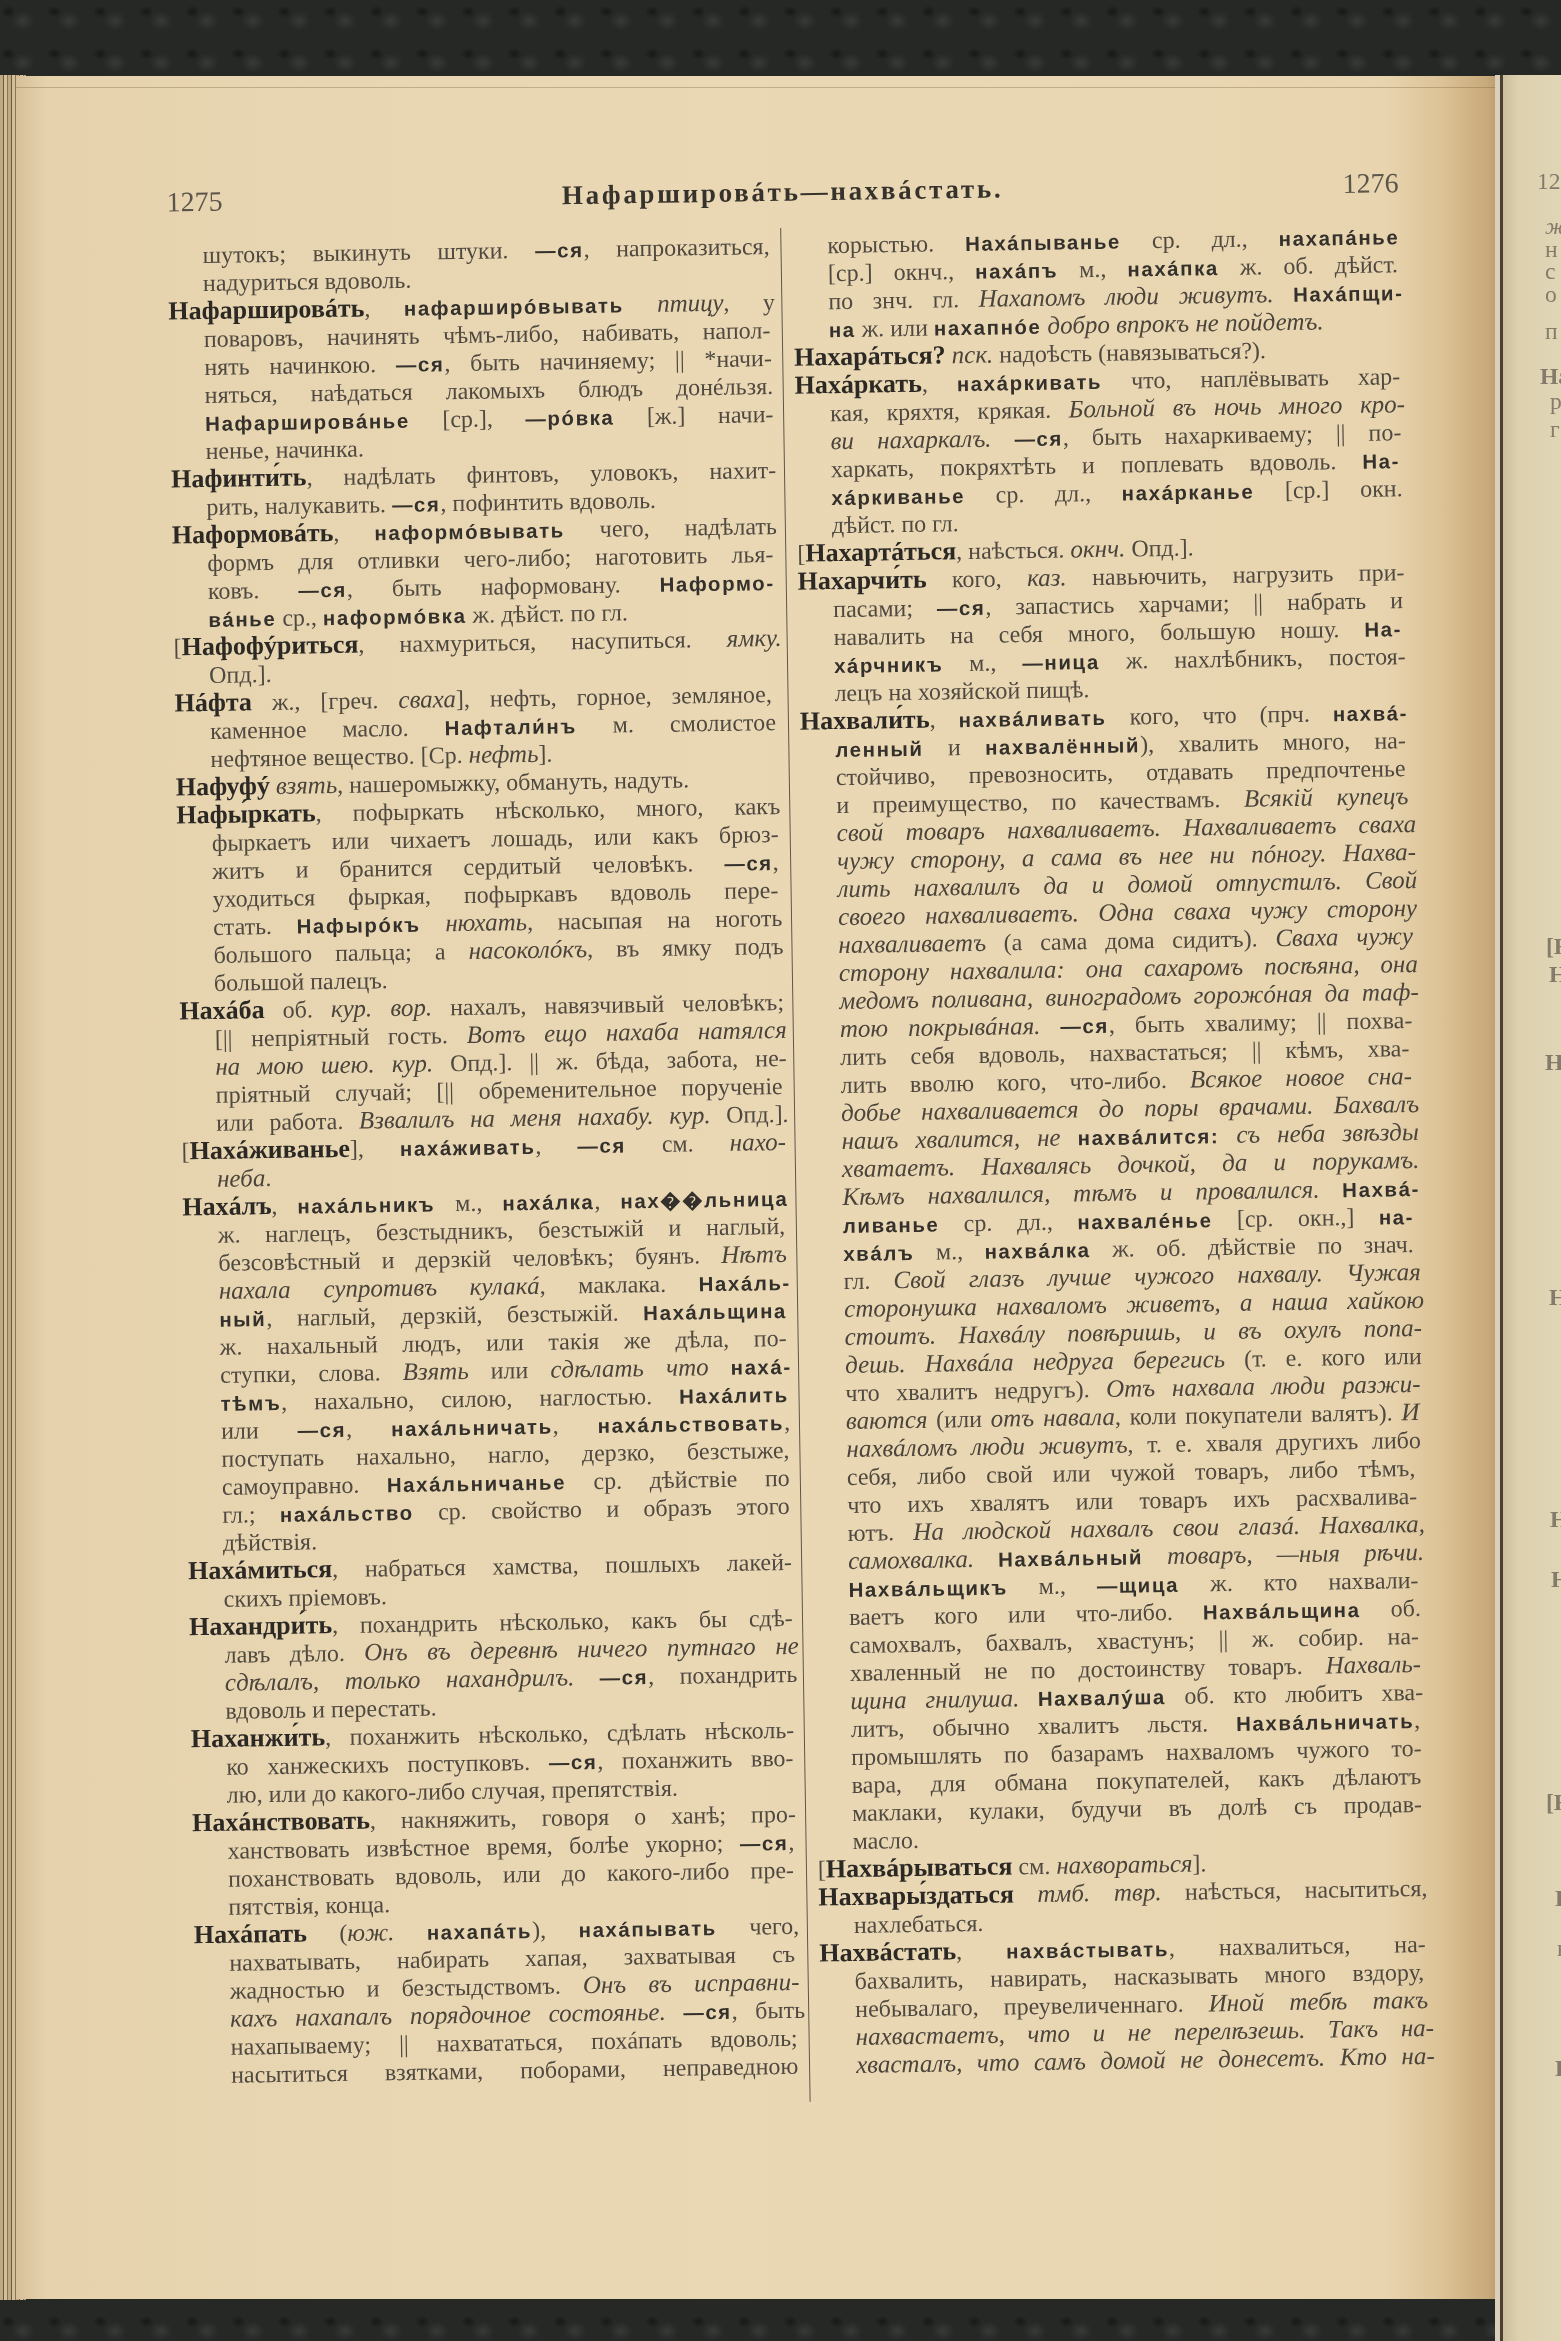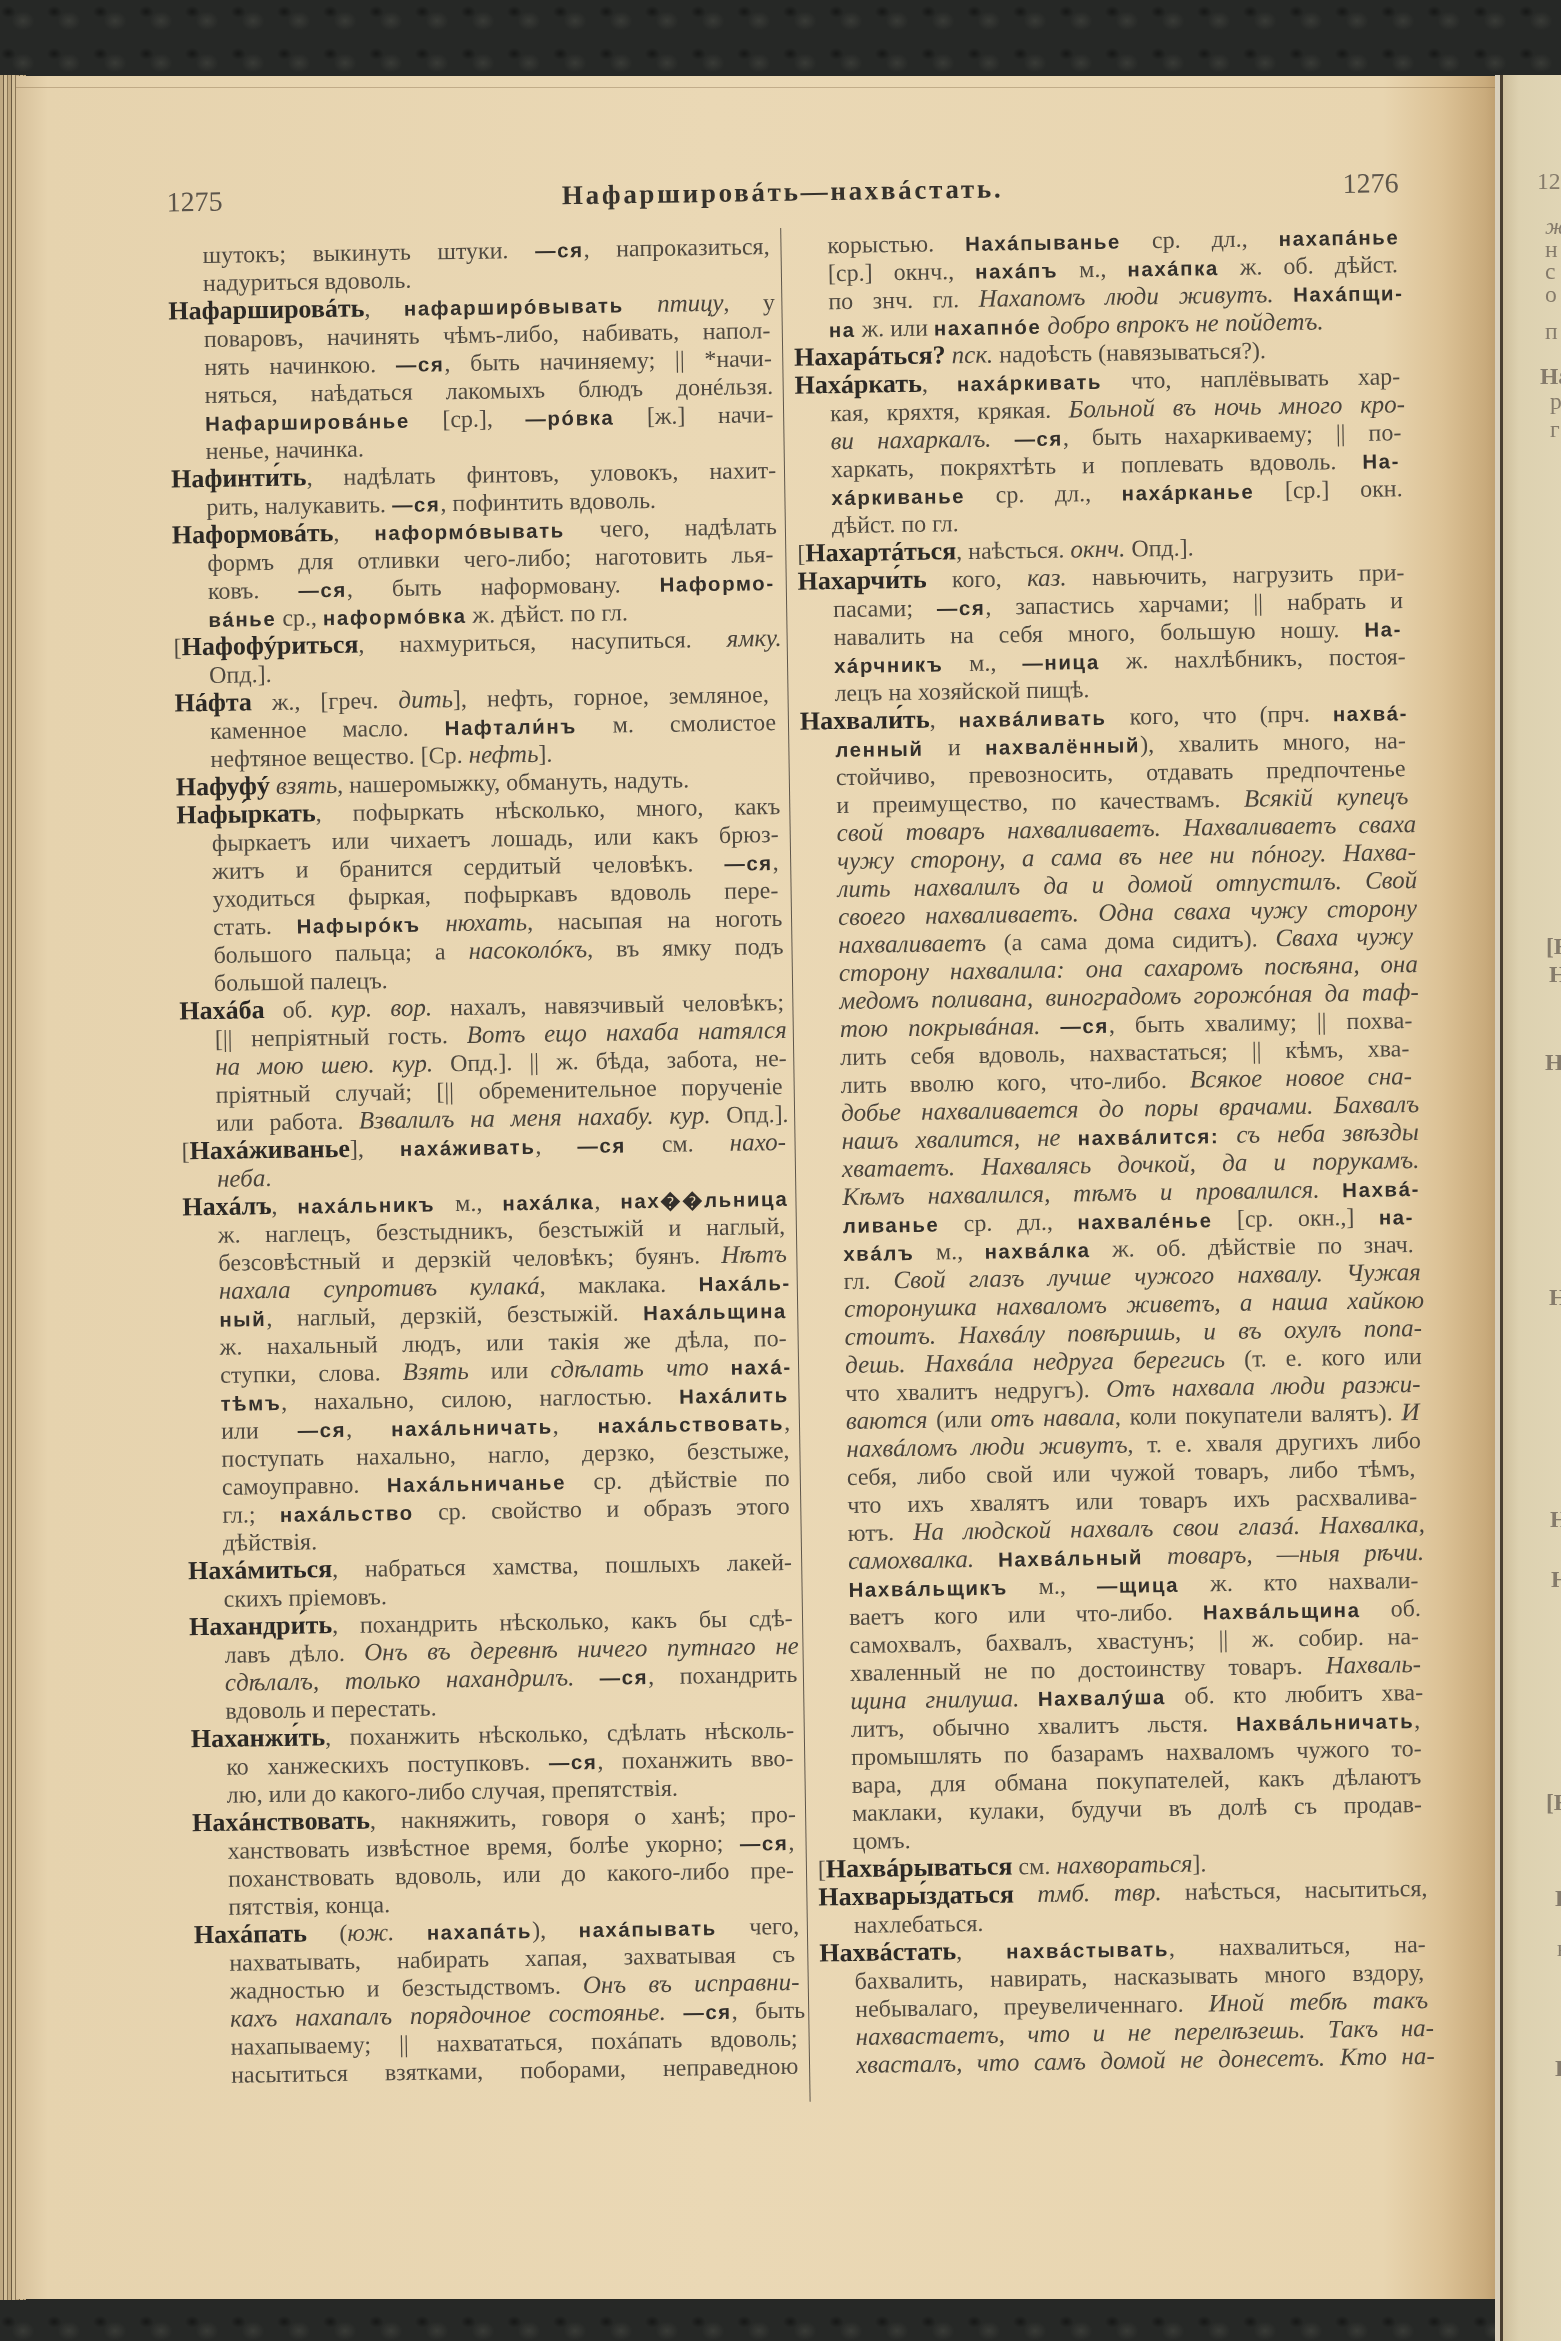--- a/index.html
+++ b/index.html
@@ -94,21 +94,21 @@
       <div class="line ind"><span class="inner" style="word-spacing: 26.5px;"><span class="dv">Нафаршировáнье</span><span class="n"> [ср.], </span><span class="dv">—рóвка</span><span class="n"> [ж.] начи-</span></span></div>
       <div class="line ind end"><span class="inner"><span class="n">ненье, начинка.</span></span></div>
       <div class="line"><span class="inner" style="word-spacing: 25px;"><span class="hw">Нафинти́ть</span><span class="n">, надѣлать финтовъ, уловокъ, нахит-</span></span></div>
       <div class="line ind end"><span class="inner"><span class="n">рить, налукавить. </span><span class="dv">—ся</span><span class="n">, пофинтить вдоволь.</span></span></div>
       <div class="line"><span class="inner" style="word-spacing: 29px;"><span class="hw">Наформовáть</span><span class="n">, </span><span class="dv">наформóвывать</span><span class="n"> чего, надѣлать</span></span></div>
       <div class="line ind"><span class="inner" style="word-spacing: 18px;"><span class="n">формъ для отливки чего-либо; наготовить лья-</span></span></div>
       <div class="line ind"><span class="inner" style="word-spacing: 33px;"><span class="n">ковъ. </span><span class="dv">—ся</span><span class="n">, быть наформовану. </span><span class="dv">Наформо-</span></span></div>
       <div class="line ind end"><span class="inner"><span class="dv">вáнье</span><span class="n"> ср., </span><span class="dv">наформóвка</span><span class="n"> ж. дѣйст. по гл.</span></span></div>
       <div class="line"><span class="inner" style="word-spacing: 29px;"><span class="n">[</span><span class="hw">Нафофýриться</span><span class="n">, нахмуриться, насупиться. </span><span class="it">ямку.</span></span></div>
       <div class="line ind end"><span class="inner"><span class="n">Опд.].</span></span></div>
-      <div class="line"><span class="inner" style="word-spacing: 14px;"><span class="hw">Нáфта</span><span class="n"> ж., [греч. </span><span class="it">дить</span><span class="n">], нефть, горное, земляное,</span></span></div>
+      <div class="line"><span class="inner" style="word-spacing: 14px;"><span class="hw">Нáфта</span><span class="n"> ж., [греч. </span><span class="it">сваха</span><span class="n">], нефть, горное, земляное,</span></span></div>
       <div class="line ind"><span class="inner" style="word-spacing: 30px;"><span class="n">каменное масло. </span><span class="dv">Нафтали́нъ</span><span class="n"> м. смолистое</span></span></div>
       <div class="line ind end"><span class="inner"><span class="n">нефтяное вещество. [Ср. </span><span class="it">нефть</span><span class="n">].</span></span></div>
       <div class="line end"><span class="inner"><span class="hw">Нафуфý</span><span class="n"> </span><span class="it">взять</span><span class="n">, нашеромыжку, обмануть, надуть.</span></span></div>
       <div class="line"><span class="inner" style="word-spacing: 25px;"><span class="hw">Нафы́ркать</span><span class="n">, пофыркать нѣсколько, много, какъ</span></span></div>
       <div class="line ind"><span class="inner" style="word-spacing: 14.6px;"><span class="n">фыркаетъ или чихаетъ лошадь, или какъ брюз-</span></span></div>
       <div class="line ind"><span class="inner" style="word-spacing: 25px;"><span class="n">житъ и бранится сердитый человѣкъ. </span><span class="dv">—ся</span><span class="n">,</span></span></div>
       <div class="line ind"><span class="inner" style="word-spacing: 27px;"><span class="n">уходиться фыркая, пофыркавъ вдоволь пере-</span></span></div>
       <div class="line ind"><span class="inner" style="word-spacing: 18.6px;"><span class="n">стать. </span><span class="dv">Нафырóкъ</span><span class="n"> </span><span class="it">нюхать</span><span class="n">, насыпая на ноготь</span></span></div>
       <div class="line ind"><span class="inner" style="word-spacing: 17px;"><span class="n">большого пальца; а </span><span class="it">насоколóкъ</span><span class="n">, въ ямку подъ</span></span></div>
       <div class="line ind end"><span class="inner"><span class="n">большой палецъ.</span></span></div>
@@ -204,21 +204,21 @@
       <div class="line ind"><span class="inner" style="word-spacing: 18px;"><span class="it">самохвалка.</span><span class="n"> </span><span class="dv">Нахвáльный</span><span class="n"> </span><span class="it">товаръ, —ныя рѣчи.</span></span></div>
       <div class="line ind"><span class="inner" style="word-spacing: 25px;"><span class="dv">Нахвáльщикъ</span><span class="n"> м., </span><span class="dv">—щица</span><span class="n"> ж. кто нахвали-</span></span></div>
       <div class="line ind"><span class="inner" style="word-spacing: 24px;"><span class="n">ваетъ кого или что-либо. </span><span class="dv">Нахвáльщина</span><span class="n"> об.</span></span></div>
       <div class="line ind"><span class="inner" style="word-spacing: 17.7px;"><span class="n">самохвалъ, бахвалъ, хвастунъ; || ж. собир. на-</span></span></div>
       <div class="line ind"><span class="inner" style="word-spacing: 17px;"><span class="n">хваленный не по достоинству товаръ. </span><span class="it">Нахваль-</span></span></div>
       <div class="line ind"><span class="inner" style="word-spacing: 12.5px;"><span class="it">щина гнилуша.</span><span class="n"> </span><span class="dv">Нахвалýша</span><span class="n"> об. кто любитъ хва-</span></span></div>
       <div class="line ind"><span class="inner" style="word-spacing: 22px;"><span class="n">литъ, обычно хвалитъ льстя. </span><span class="dv">Нахвáльничать</span><span class="n">,</span></span></div>
       <div class="line ind"><span class="inner" style="word-spacing: 16px;"><span class="n">промышлять по базарамъ нахваломъ чужого то-</span></span></div>
       <div class="line ind"><span class="inner" style="word-spacing: 22.6px;"><span class="n">вара, для обмана покупателей, какъ дѣлаютъ</span></span></div>
       <div class="line ind"><span class="inner" style="word-spacing: 20.6px;"><span class="n">маклаки, кулаки, будучи въ долѣ съ продав-</span></span></div>
-      <div class="line ind end"><span class="inner"><span class="n">цомъ.</span></span></div>
+      <div class="line ind end"><span class="inner"><span class="n">масло.</span></span></div>
       <div class="line end"><span class="inner"><span class="n">[</span><span class="hw">Нахвáрываться</span><span class="n"> см. </span><span class="it">нахвораться</span><span class="n">].</span></span></div>
       <div class="line"><span class="inner" style="word-spacing: 17.4px;"><span class="hw">Нахвары́здаться</span><span class="n"> </span><span class="it">тмб. твр.</span><span class="n"> наѣсться, насытиться,</span></span></div>
       <div class="line ind end"><span class="inner"><span class="n">нахлебаться.</span></span></div>
       <div class="line"><span class="inner" style="word-spacing: 38px;"><span class="hw">Нахвáстать</span><span class="n">, </span><span class="dv">нахвáстывать</span><span class="n">, нахвалиться, на-</span></span></div>
       <div class="line ind"><span class="inner" style="word-spacing: 20.5px;"><span class="n">бахвалить, навирать, насказывать много вздору,</span></span></div>
       <div class="line ind"><span class="inner" style="word-spacing: 19px;"><span class="n">небывалаго, преувеличеннаго. </span><span class="it">Иной тебѣ такъ</span></span></div>
       <div class="line ind"><span class="inner" style="word-spacing: 16.4px;"><span class="it">нахвастаетъ, что и не перелѣзешь. Такъ на-</span></span></div>
       <div class="line ind"><span class="inner" style="word-spacing: 8.3px;"><span class="it">хвасталъ, что самъ домой не донесетъ. Кто на-</span></span></div>
     </div>
 </div>

